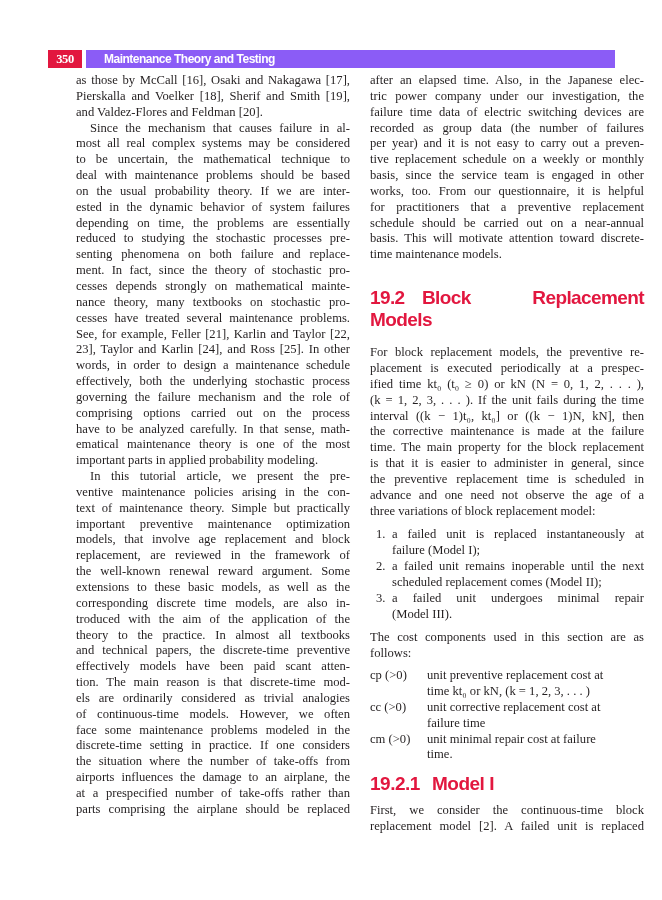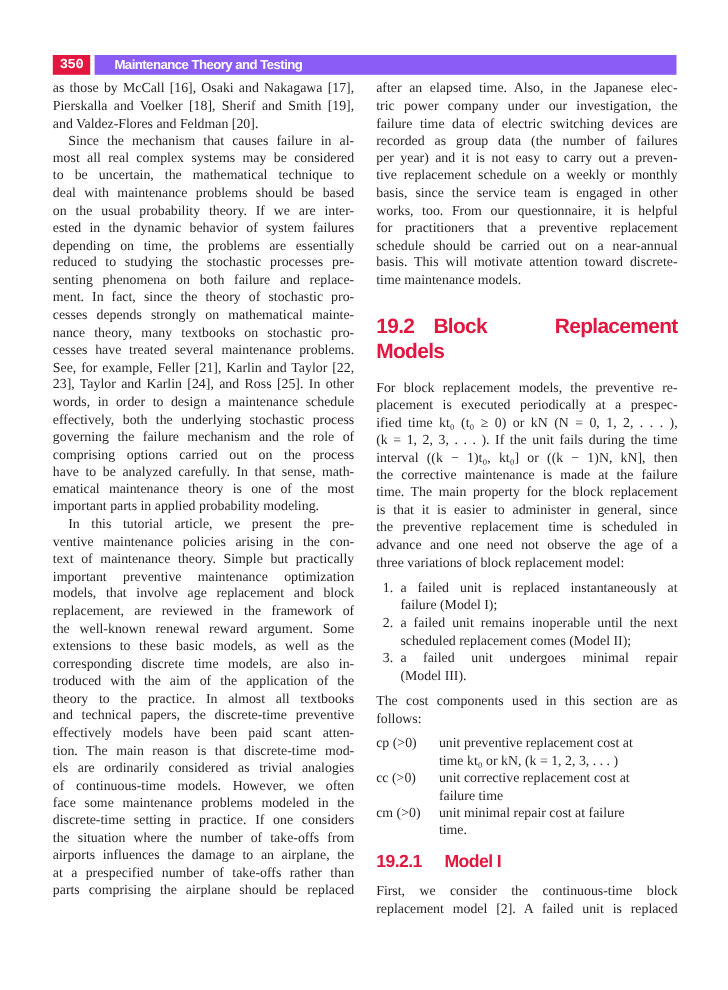--- a/index.html
+++ b/index.html
@@ -1,36 +1,36 @@
 <!DOCTYPE html>
 <html><head>
 <meta charset="utf-8">
 <style>
   html, body { margin:0; padding:0; background:#ffffff; }
   body { width:662px; height:900px; position:relative; overflow:hidden;
          font-family:"Liberation Serif","DejaVu Serif",serif; color:#231f20; }
   .header { position:absolute; top:50px; left:48px; width:567px; height:18px; }
   .pagenum { position:absolute; left:0; top:0; width:34px; height:18px; background:#e2173f;
-             color:#fff; font-family:Liberation Mono, monospace; font-weight:bold; font-size:12.5px;
+             color:#fff; font-family:Liberation Serif, serif; font-weight:bold; font-size:12.5px;
              line-height:18px; text-align:center; letter-spacing:-0.4px; }
   .runbar { position:absolute; left:38px; top:0; right:0; height:18px; background:#8b5cf6;
             color:#fff; font-family:"Liberation Sans",sans-serif; font-weight:bold; font-size:12px;
             line-height:18px; padding-left:18px; letter-spacing:-0.5px; box-sizing:border-box; }
   .col { position:absolute; top:73px; width:274px; font-size:12.6px; line-height:15.85px; text-align:justify;
-         hyphens:manual; }
+         hyphens:manual;margin-left:28px; }
   .col.left { left:48px; }
   .col.right { left:342px; }
   p { margin:0; }
   .line { display:block; text-align:justify; text-align-last:justify; white-space:nowrap; overflow:visible; }
   .line.last { text-align-last:left; }
   h2.section { margin:24px 0 14px 0; font-family:"Liberation Sans",sans-serif; color:#e2173f;
                font-size:19px; font-weight:bold; letter-spacing:-0.6px; line-height:22px; }
   h2.section .num { display:inline-block; width:52px; }
   h3.subsection { margin:12px 0 10px 0; font-family:"Liberation Sans",sans-serif; color:#e2173f;
-                  font-size:16px; font-weight:bold; letter-spacing:-0.5px; line-height:18px; }
+                  font-size:19px; font-weight:bold; letter-spacing:-0.5px; line-height:18px; }
   h3.subsection .num { display:inline-block; width:62px; }
   ol.models { margin:8px 0 8px 0; padding:0; list-style:none; }
   ol.models li { position:relative; padding-left:22px; }
   ol.models li .n { position:absolute; left:6px; top:0; }
   .costs { margin:6px 0 0 0; }
   .cost-row { display:flex; }
   .cost-sym { width:57px; flex:none; white-space:nowrap; }
   .cost-desc { flex:1; text-align:left; }
 </style>
 </head>

